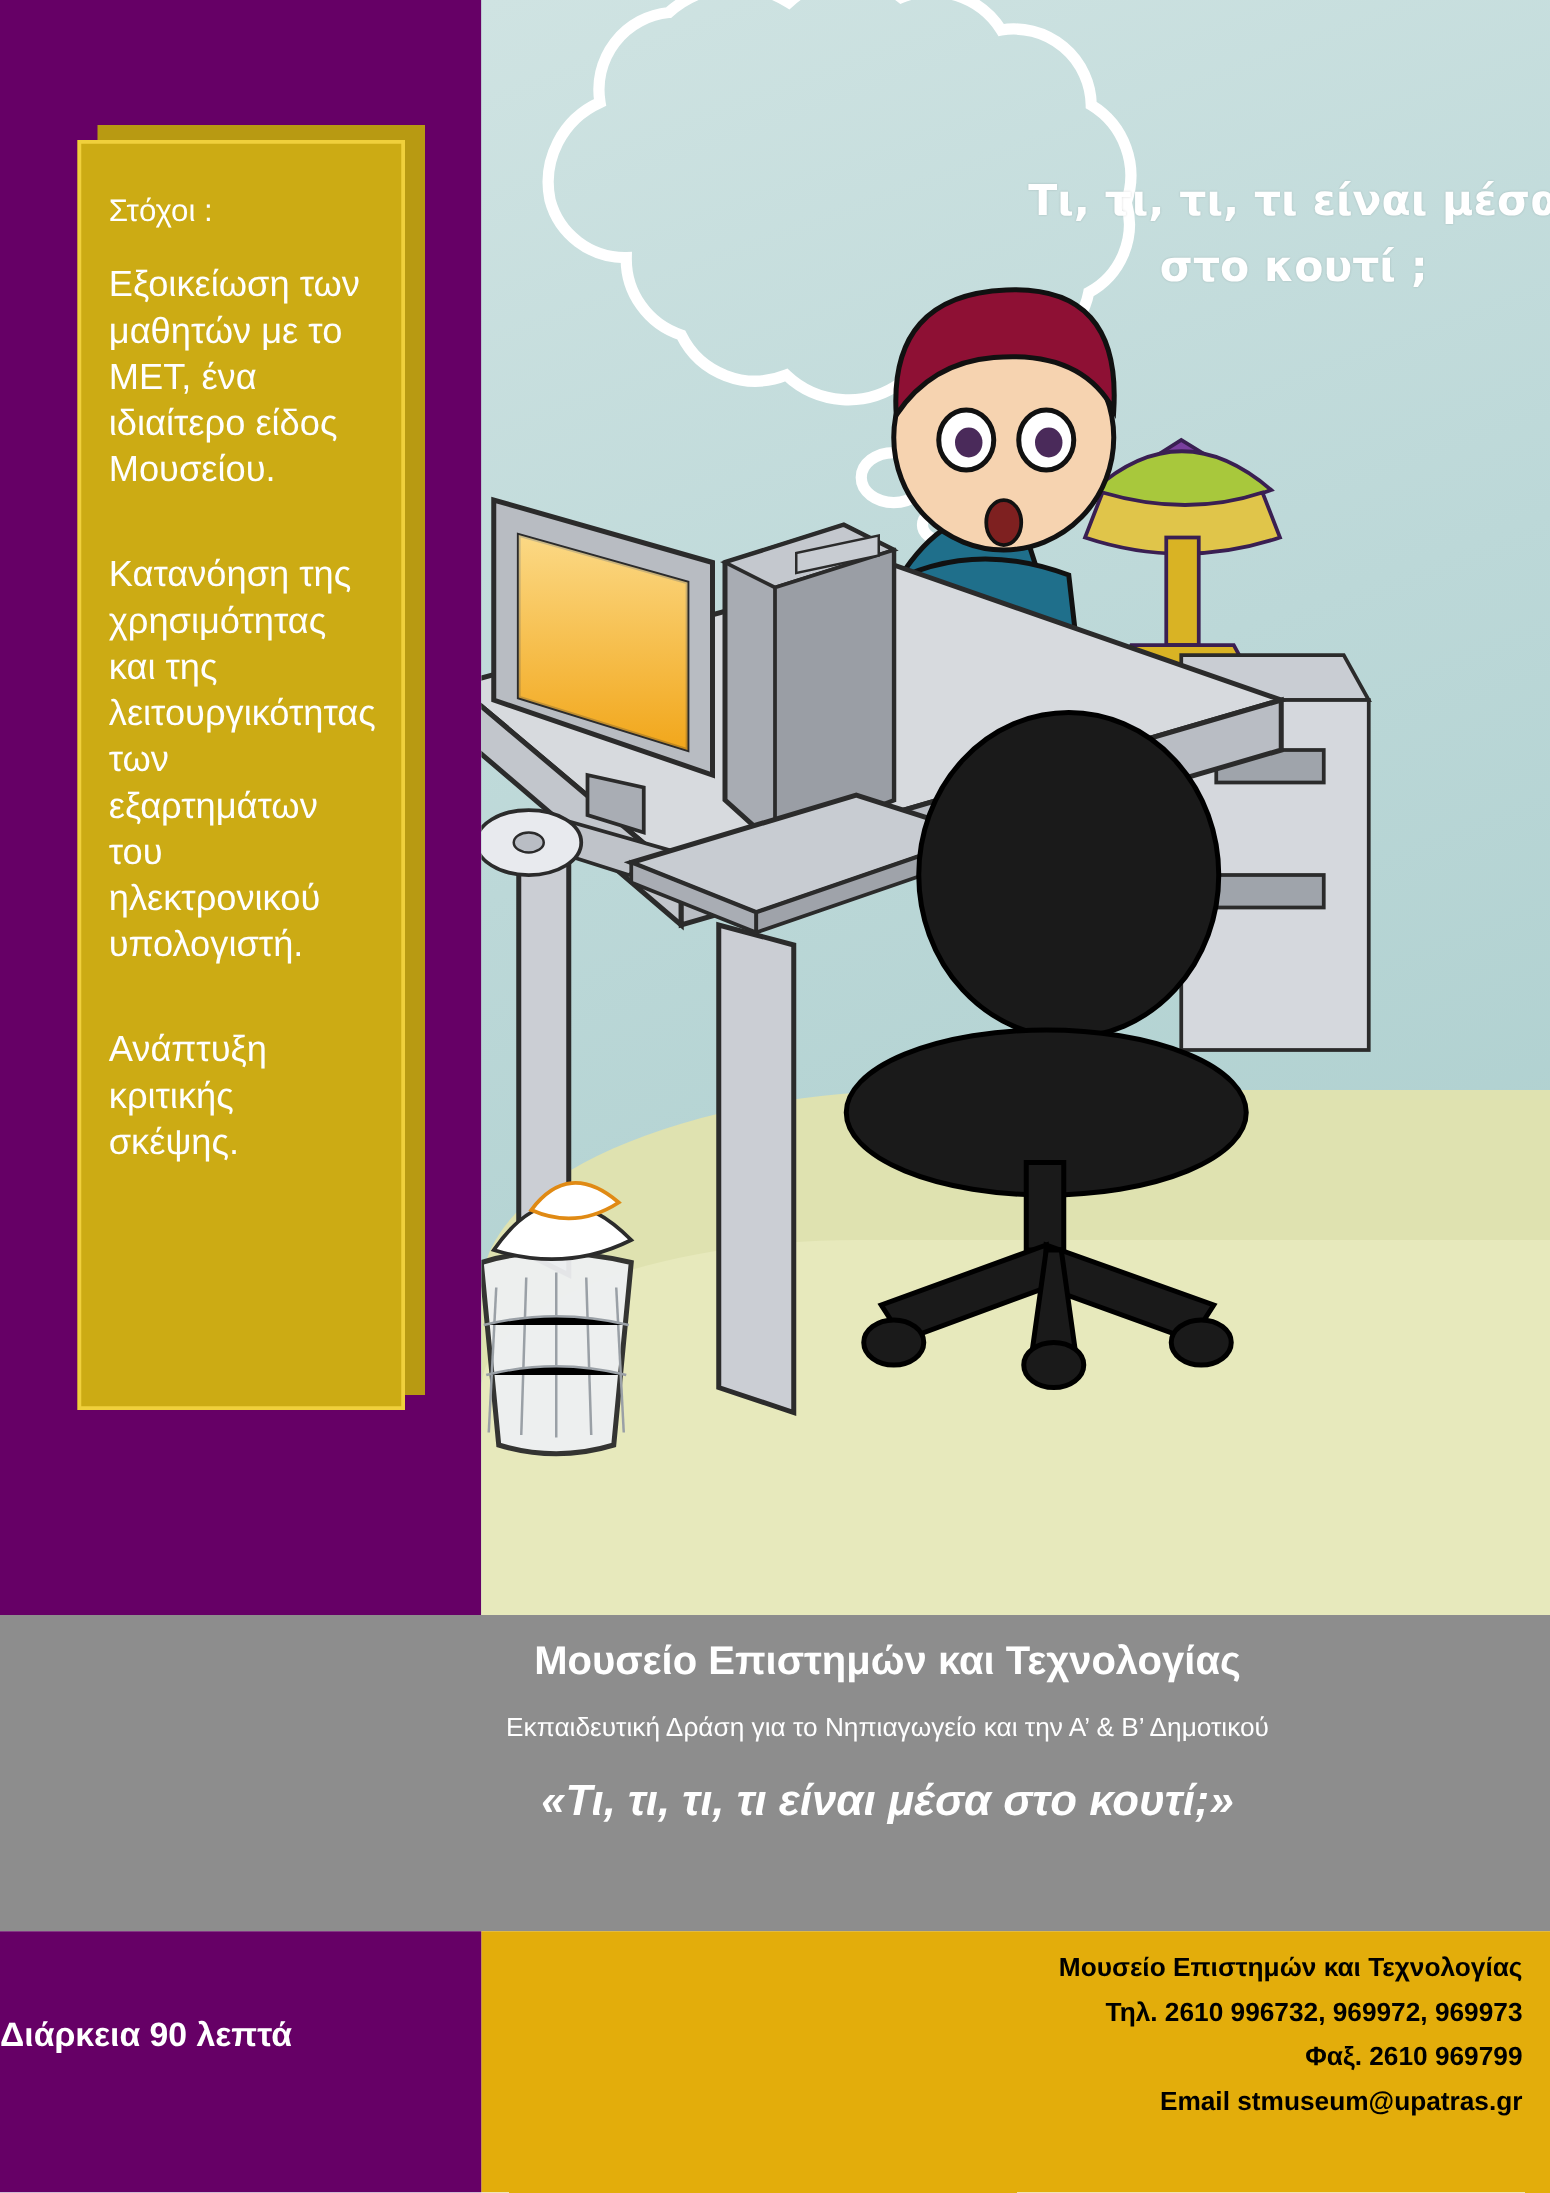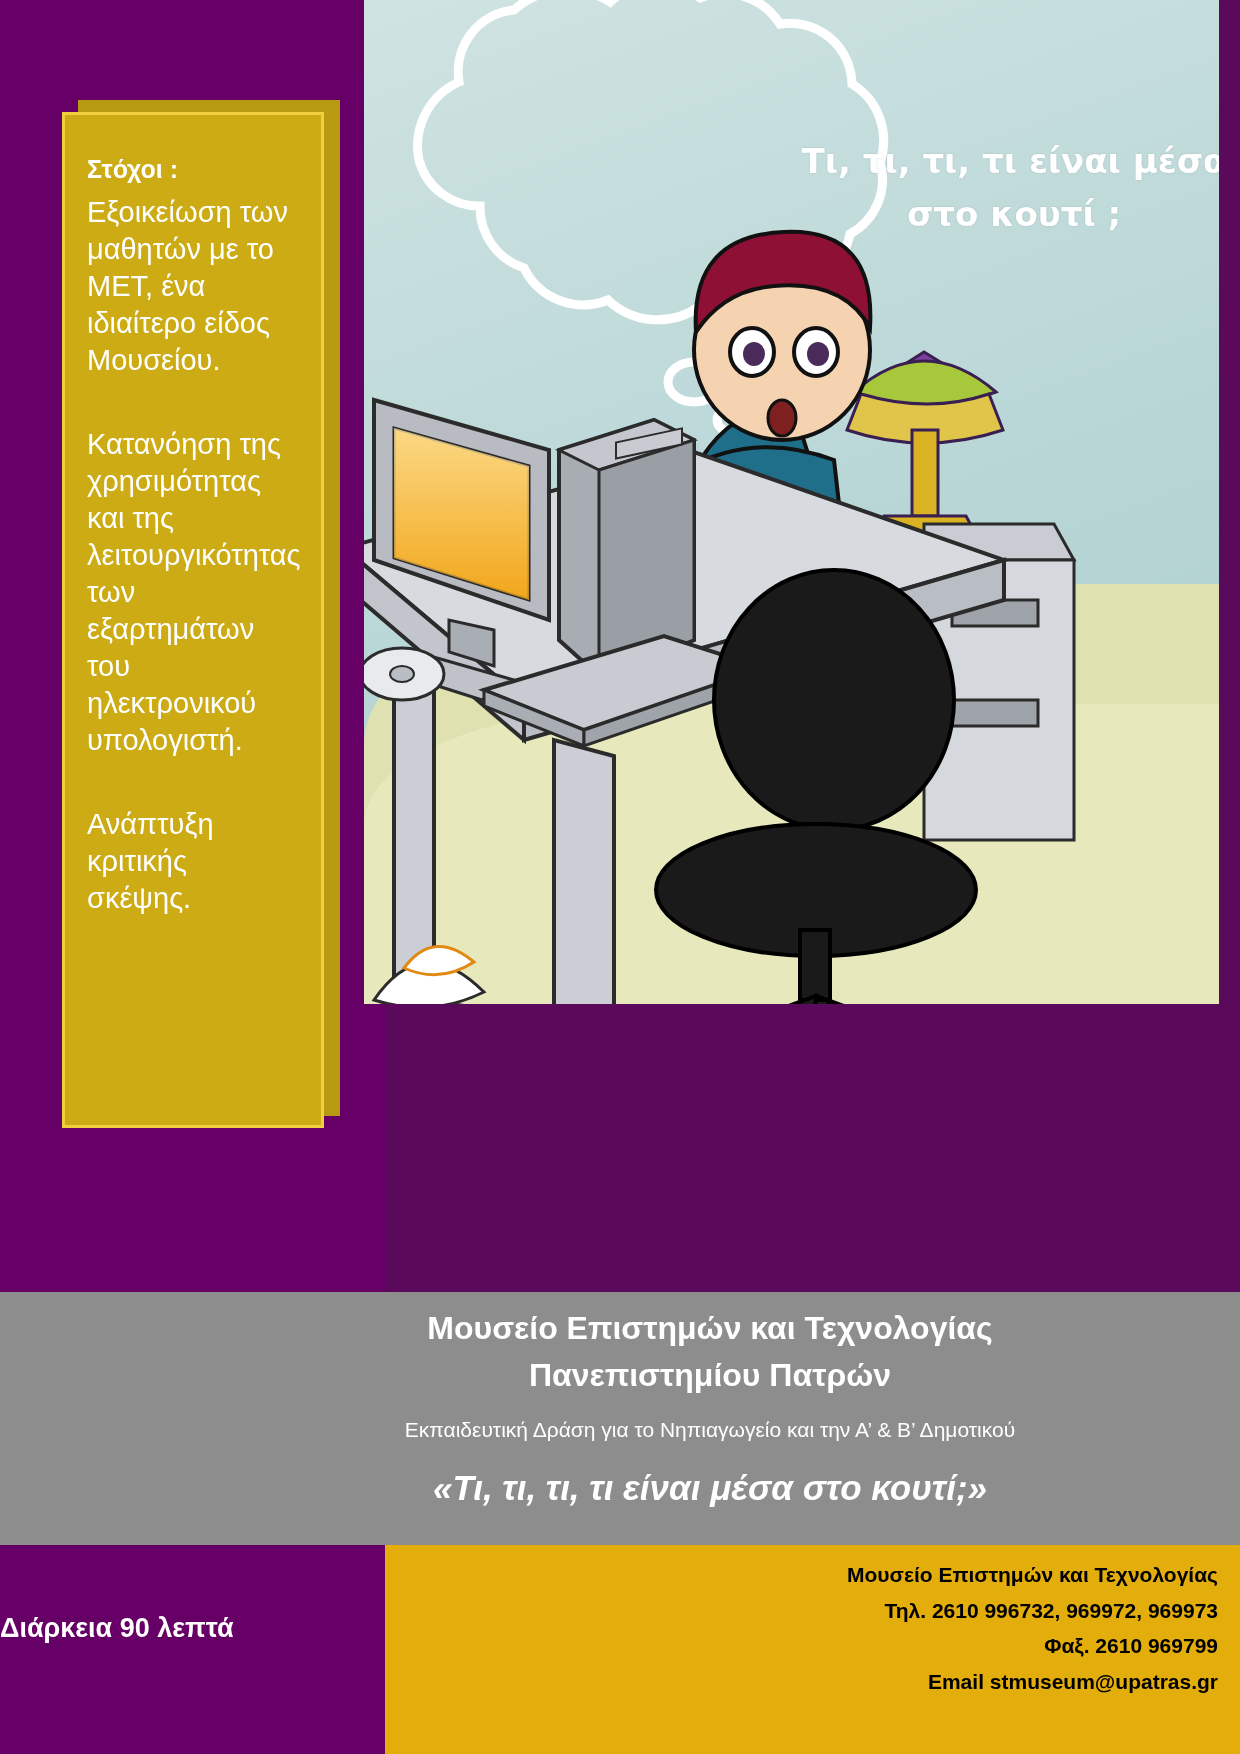--- a/index.html
+++ b/index.html
@@ -38,23 +38,23 @@
     position: absolute;
     left: 0; top: 0;
     width: 385px;
     height: 1292px;
     background: #660066;
   }
 
   
   .illus-panel {
     position: absolute;
-    left: 364px; top: 0;
+    left: 385px; top: 0;
     width: 855px;
-    height: 1004px;
+    height: 1292px;
     background: #bcd9d9;
     overflow: hidden;
   }
   .illus-sky {
     position: absolute;
     left: 0; top: 0;
     width: 100%; height: 100%;
     background: linear-gradient(160deg, #cfe3e2 0%, #bcd8d8 45%, #a8cccb 100%);
   }
   .illus-floor {
@@ -101,22 +101,22 @@
     width: 262px;
     height: 1016px;
     background: #ccab14;
     border: 3px solid #f0d03c;
     box-sizing: border-box;
     padding: 40px 22px 0 22px;
     color: #ffffff;
   }
   .goals-title {
     font-size: 25px;
-    font-weight: bold;
-    margin-bottom: 10px;
+    font-weight: normal;
+    margin-bottom: 26px;
   }
   .goals-item {
     font-size: 29px;
     line-height: 1.28;
     margin-bottom: 46px;
     font-family: "Liberation Sans", sans-serif;
   }
 
   
   .grey-band {
@@ -345,21 +345,20 @@
     <div class="goals-box">
       <div class="goals-title">Στόχοι :</div>
       <div class="goals-item">Εξοικείωση των μαθητών με το ΜΕΤ, ένα ιδιαίτερο είδος Μουσείου.</div>
       <div class="goals-item">Κατανόηση  της χρησιμότητας και της λειτουργικότητας των εξαρτημάτων του ηλεκτρονικού υπολογιστή.</div>
       <div class="goals-item">Ανάπτυξη κριτικής σκέψης.</div>
     </div>
   </div>
 
   <div class="grey-band">
     <div class="museum-l1 line-pad">Μουσείο Επιστημών και Τεχνολογίας</div>
-    <div class="museum-l2 line-pad">Πανεπιστημίου Πατρών</div>
     <div class="subtitle line-pad">Εκπαιδευτική Δράση για το Νηπιαγωγείο και την Α’ &amp; Β’ Δημοτικού</div>
     <div class="headline line-pad">«Τι, τι, τι, τι είναι μέσα στο κουτί;»</div>
   </div>
 
   <div class="bottom-area">
     <div class="bottom-gold-left"></div>
     <div class="bottom-purple"></div>
     <div class="duration">Διάρκεια  90 λεπτά</div>
     <div class="contact">
       <div>Μουσείο Επιστημών και Τεχνολογίας</div>

